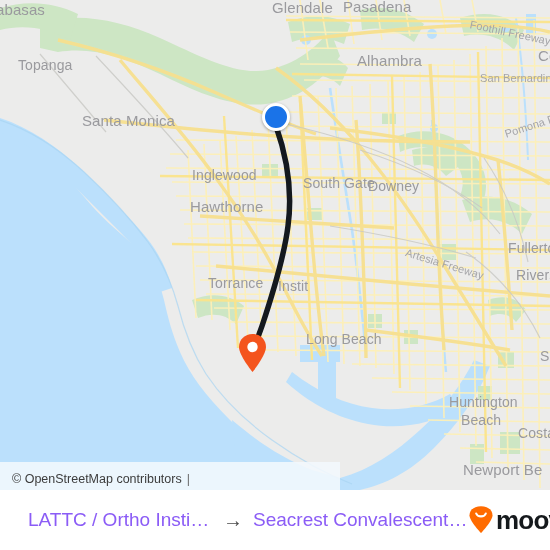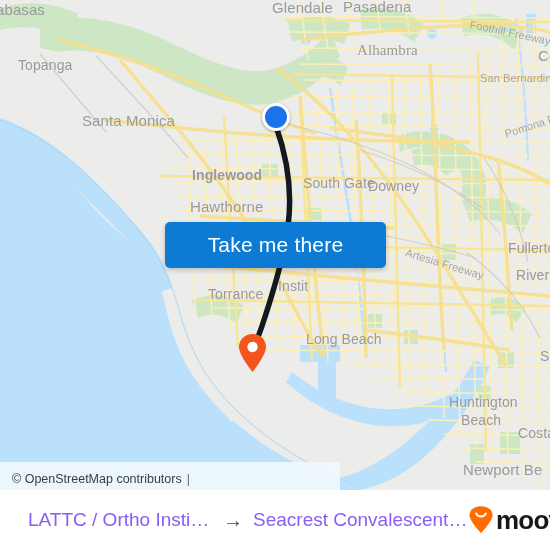--- a/index.html
+++ b/index.html
@@ -358,27 +358,27 @@
                  C222,398 244,420 272,440 C300,460 326,474 352,484" fill="none" stroke="#a8d4f2" stroke-width="1.2" opacity="0.7"></path>
       </g>
     </svg>
 
     <div id="map-labels">
         <div class="map-label big" style="left: -4px; top: 1px;">abasas</div>
         <div class="map-label city" style="left: 18px; top: 57px;">Topanga</div>
         <div class="map-label big" style="left: 82px; top: 112px;">Santa Monica</div>
         <div class="map-label big" style="left: 272px; top: -1px; text-align: right;">Glendale</div>
         <div class="map-label big" style="left: 343px; top: -2px;">Pasadena</div>
-        <div class="map-label big" style="left: 357px; top: 42px; font-family: Liberation Serif, serif;">Alhambra</div>
+        <div class="map-label big" style="left: 357px; top: 52px;">Alhambra</div>
         <div class="map-label big" style="left: 538px; top: 47px;">Co</div>
-        <div class="map-label city" style="left: 192px; top: 167px; font-weight: bold;">Inglewood</div>
+        <div class="map-label city" style="left: 192px; top: 167px;">Inglewood</div>
         <div class="map-label big" style="left: 190px; top: 198px;">Hawthorne</div>
         <div class="map-label city" style="left: 303px; top: 175px;">South Gate</div>
         <div class="map-label city" style="left: 368px; top: 178px;">Downey</div>
-        <div class="map-label city" style="left: 208px; top: 275px; margin-top: 11px;">Torrance</div>
+        <div class="map-label city" style="left: 208px; top: 275px;">Torrance</div>
         <div class="map-label city" style="left: 278px; top: 278px;">Instit</div>
         <div class="map-label city" style="left: 508px; top: 240px;">Fullerton</div>
         <div class="map-label city" style="left: 516px; top: 267px;">Riverside</div>
         <div class="map-label city" style="left: 306px; top: 331px;">Long Beach</div>
         <div class="map-label city" style="left: 449px; top: 394px;">Huntington</div>
         <div class="map-label city" style="left: 461px; top: 412px;">Beach</div>
         <div class="map-label city" style="left: 518px; top: 425px;">Costa</div>
         <div class="map-label city" style="left: 540px; top: 348px;">Sa</div>
         <div class="map-label big" style="left: 463px; top: 461px;">Newport Be</div>
       </div>
@@ -393,21 +393,20 @@
       <path d="M276,126 C288,160 292,196 288,226 C284,258 272,296 262,326 C257,340 254,348 252,352" fill="none" stroke="#14191e" stroke-width="5.5" stroke-linecap="round" stroke-linejoin="round"></path>
     </svg>
 
     <div id="origin-marker"></div>
 
     <svg id="dest-marker" viewBox="0 0 29 40">
       <path d="M14.5 39 C14.5 39 28 22.5 28 14 C28 6.5 22 1 14.5 1 C7 1 1 6.5 1 14 C1 22.5 14.5 39 14.5 39 Z" fill="#f4541d"></path>
       <circle cx="14.5" cy="14" r="5.2" fill="#ffffff"></circle>
     </svg>
 
-    <button id="cta-button">Take me there</button>
 
     <div id="attribution" style="width: 314px;">
       <span>© OpenStreetMap contributors</span>
       <span class="sep">|</span>
     </div>
   </div>
 
   <div id="bottom-bar">
     <div id="trip-origin" class="trip-endpoint">LATTC / Ortho Instit…</div>
     <div id="trip-arrow">→</div>

